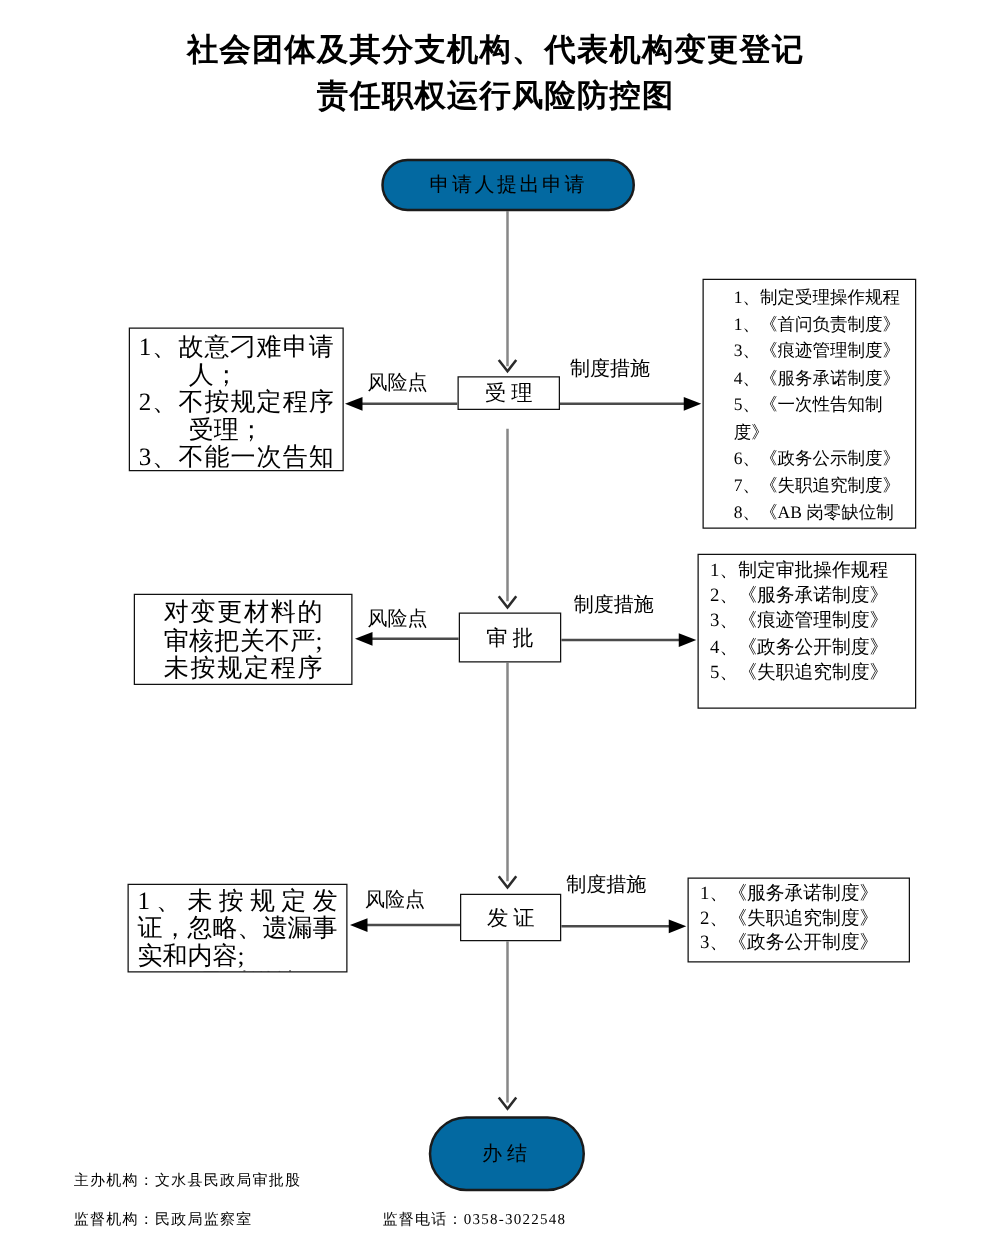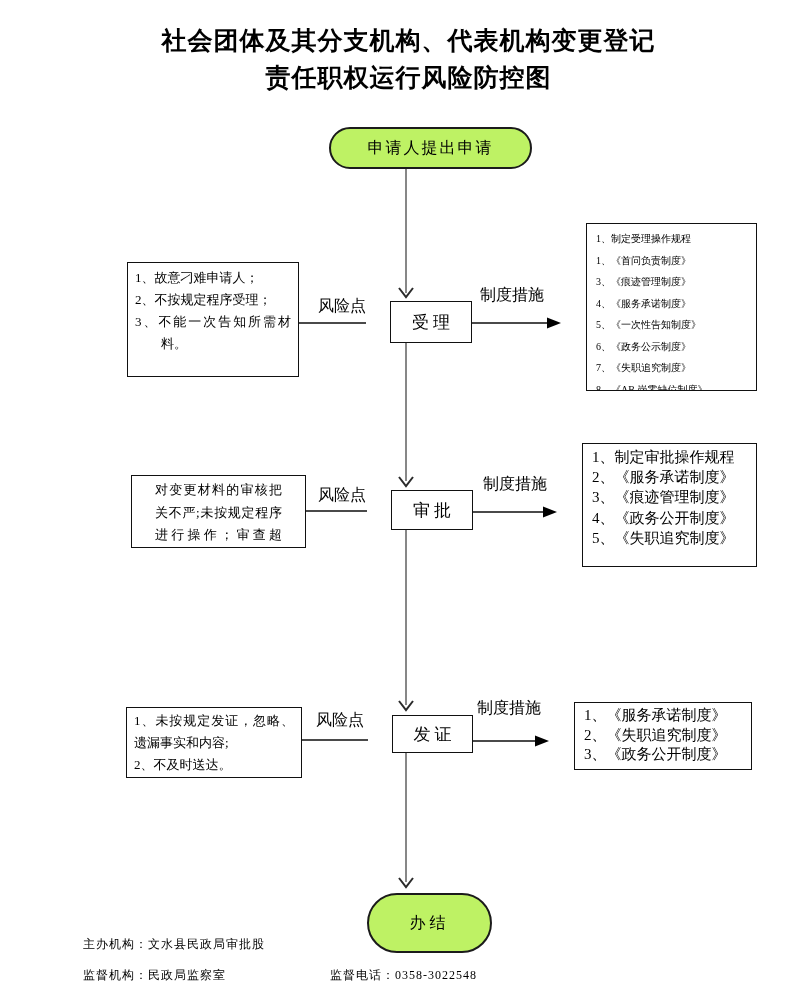--- a/index.html
+++ b/index.html
@@ -1,58 +1,58 @@
 <!DOCTYPE html>
 <html><head>
 <meta charset="utf-8">
 <style>
   html,body { margin:0; padding:0; background:#ffffff; }
   .canvas {
     position:relative; width:793px; height:1003px; background:#ffffff;
     font-family:"Liberation Serif","DejaVu Serif",serif; color:#000;
     overflow:hidden;
   }
-  .abs { position:absolute;margin-left:24px; }
+  .abs { position:absolute; }
   .arrows { position:absolute; left:0; top:0; z-index:0; }
   .node { z-index:1; box-sizing:border-box; }
 
   .title {
     left:0; right:0; top:22px; text-align:center;
     font-size:25px; font-weight:bold; line-height:37px; letter-spacing:1px;
     z-index:1;
   }
 
   .oval {
-    border:2px solid #1b1b1b; background:#bef264;
+    border:2px solid #1b1b1b; background:#0369a1;
     display:flex; align-items:center; justify-content:center;
     font-size:16px; letter-spacing:2px;
   }
   .oval.start { left:305px; top:127px; width:203px; height:42px; border-radius:21px; }
   .oval.end   { left:343px; top:893px; width:125px; height:60px; border-radius:30px; letter-spacing:4px; }
 
   .step-box {
     border:1.5px solid #111; background:#fff;
     display:flex; align-items:center; justify-content:center;
     font-size:17px; letter-spacing:4px; text-indent:4px;
   }
-  .step-1 { left:366px; top:301px; width:82px; height:42px; }
+  .step-1 { left:366px; top:301px; width:82px; height:27px; }
   .step-2 { left:367px; top:490px; width:82px; height:40px; }
   .step-3 { left:368px; top:715px; width:81px; height:38px; }
 
   .text-box {
-    border:1.5px solid #111; background:#fff; font-size:13px;
+    border:1.5px solid #111; background:#fff; font-size:20px;
     overflow:hidden;
   }
   .risk-1 { left:103px; top:262px; width:172px; height:115px; padding:4px 7px; line-height:22px; }
   .risk-2 { left:107px; top:475px; width:175px; height:73px;  padding:3px 23px; line-height:22.5px; }
   .risk-3 { left:102px; top:707px; width:176px; height:71px;  padding:2px 7px; line-height:22px; }
   .risk-1, .risk-2, .risk-3 { text-align:justify; text-justify:inter-ideograph; }
   .risk-1 .li { padding-left:2em; text-indent:-2em; }
 
-  .meas-1 { left:562px; top:223px; width:171px; height:168px; padding:4px 4px 0 9px; line-height:21.5px; font-size:10px; }
+  .meas-1 { left:562px; top:223px; width:171px; height:200px; padding:4px 4px 0 24px; line-height:21.5px; font-size:14px; }
   .meas-2 { left:558px; top:443px; width:175px; height:124px; padding:3px 4px 0 9px; line-height:20.2px; font-size:15px; }
   .meas-3 { left:550px; top:702px; width:178px; height:68px;  padding:3px 4px 0 9px; line-height:19.5px; font-size:15px; }
 
   .flow-label { font-size:16px; z-index:1; white-space:nowrap; }
   .lbl-risk-1 { left:294px; top:296px; }
   .lbl-meas-1 { left:456px; top:285px; }
   .lbl-risk-2 { left:294px; top:485px; }
   .lbl-meas-2 { left:459px; top:474px; }
   .lbl-risk-3 { left:292px; top:710px; }
   .lbl-meas-3 { left:453px; top:698px; }

